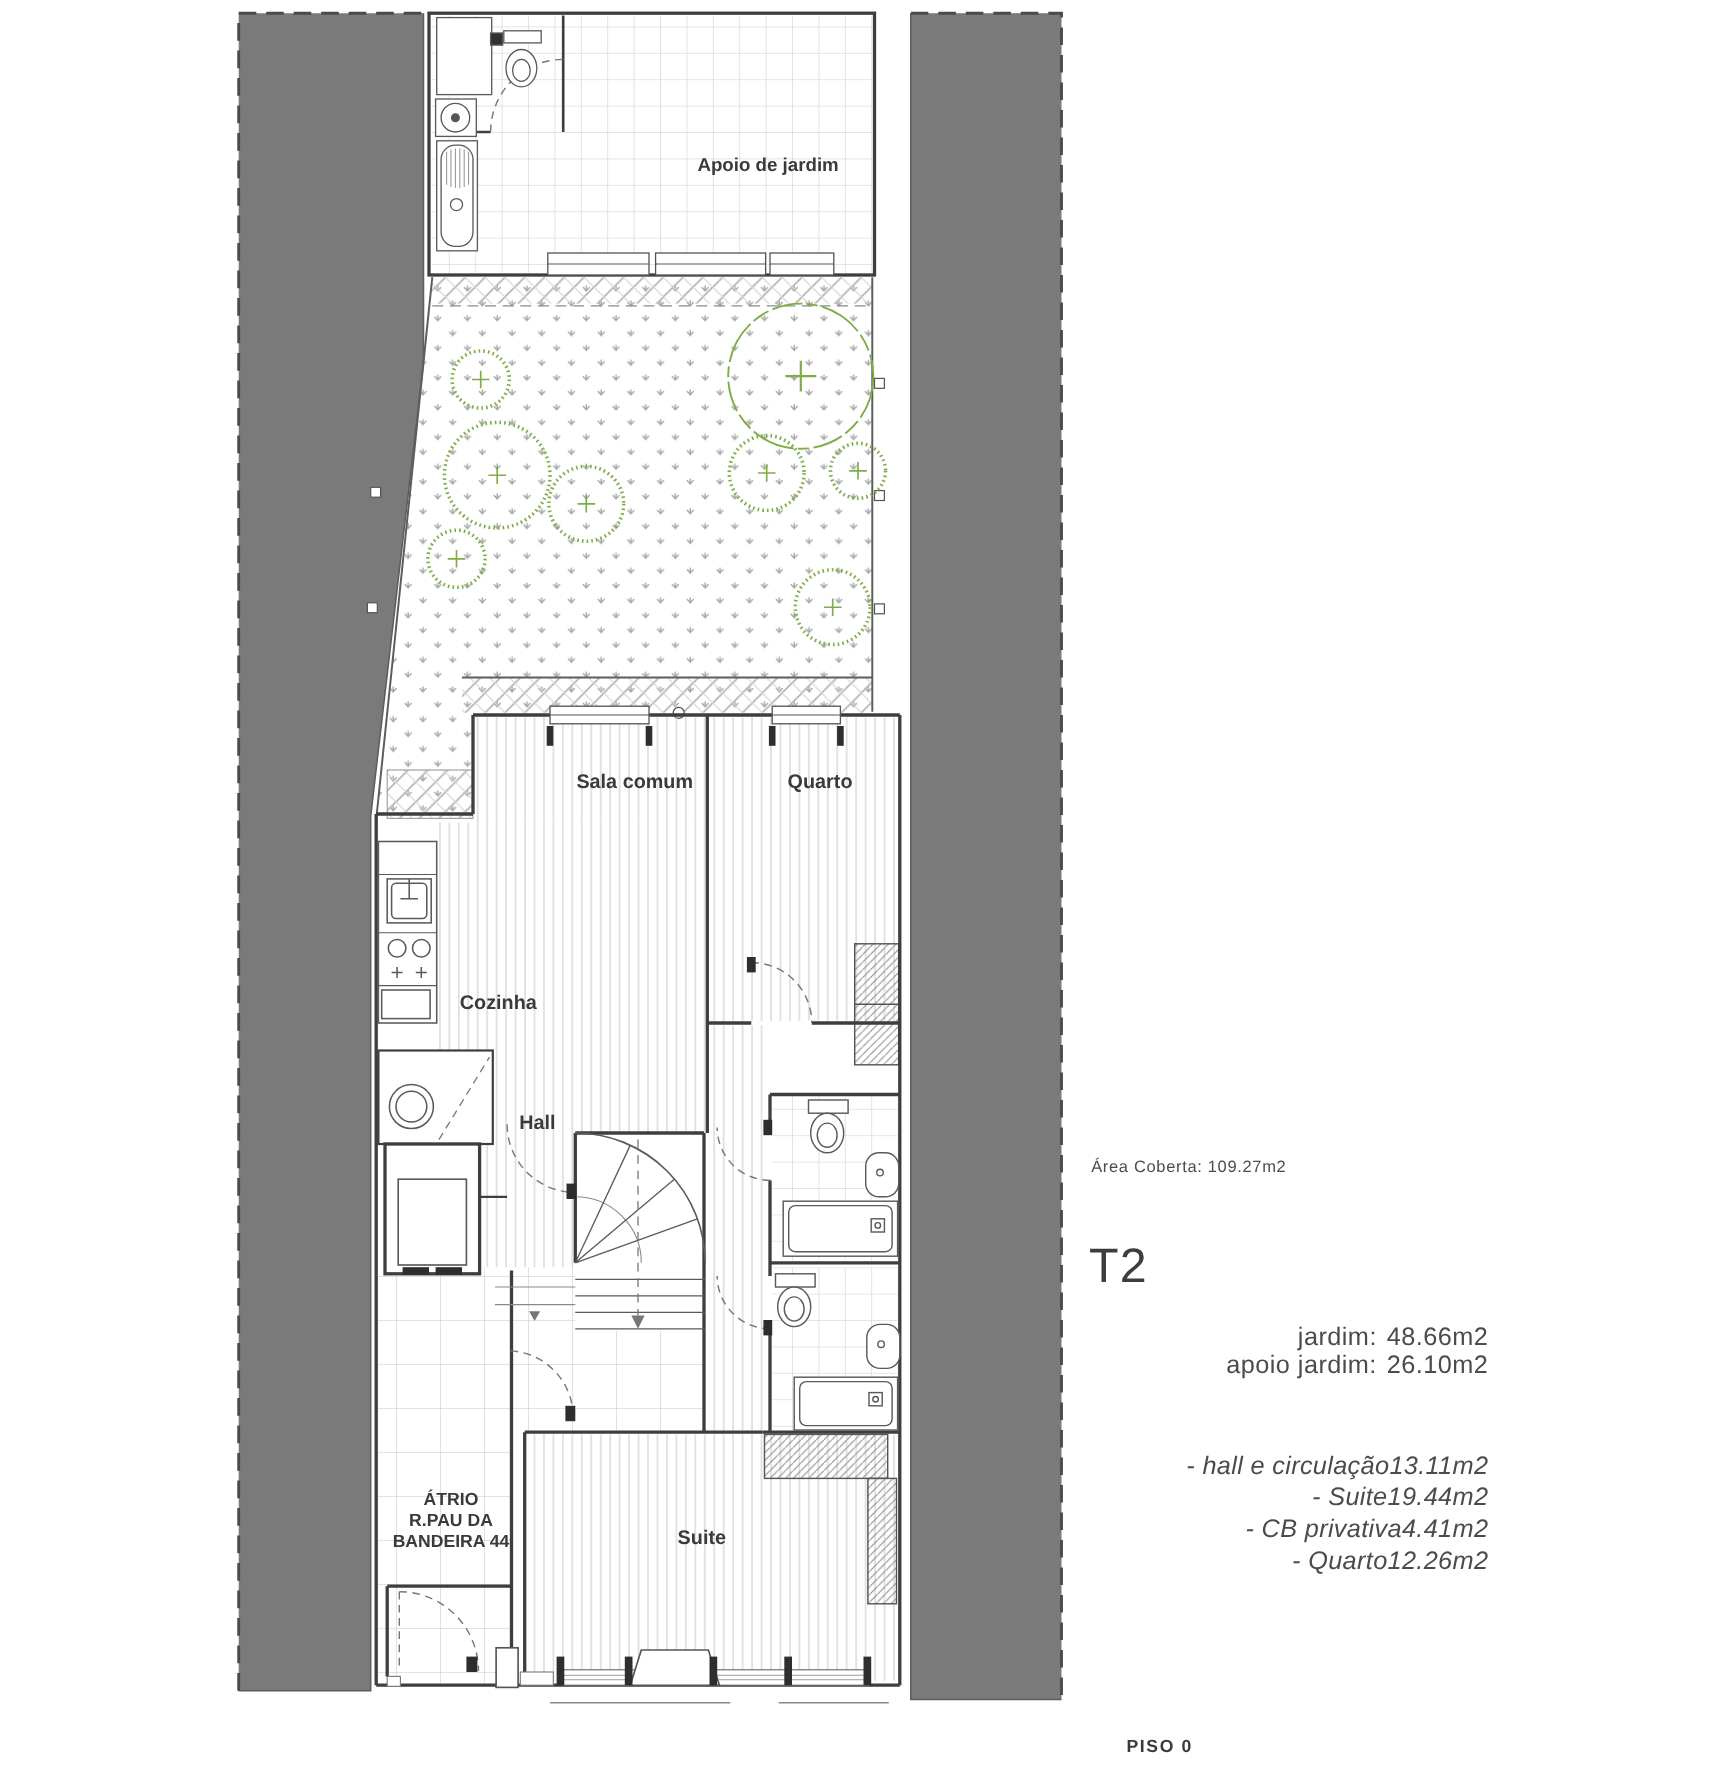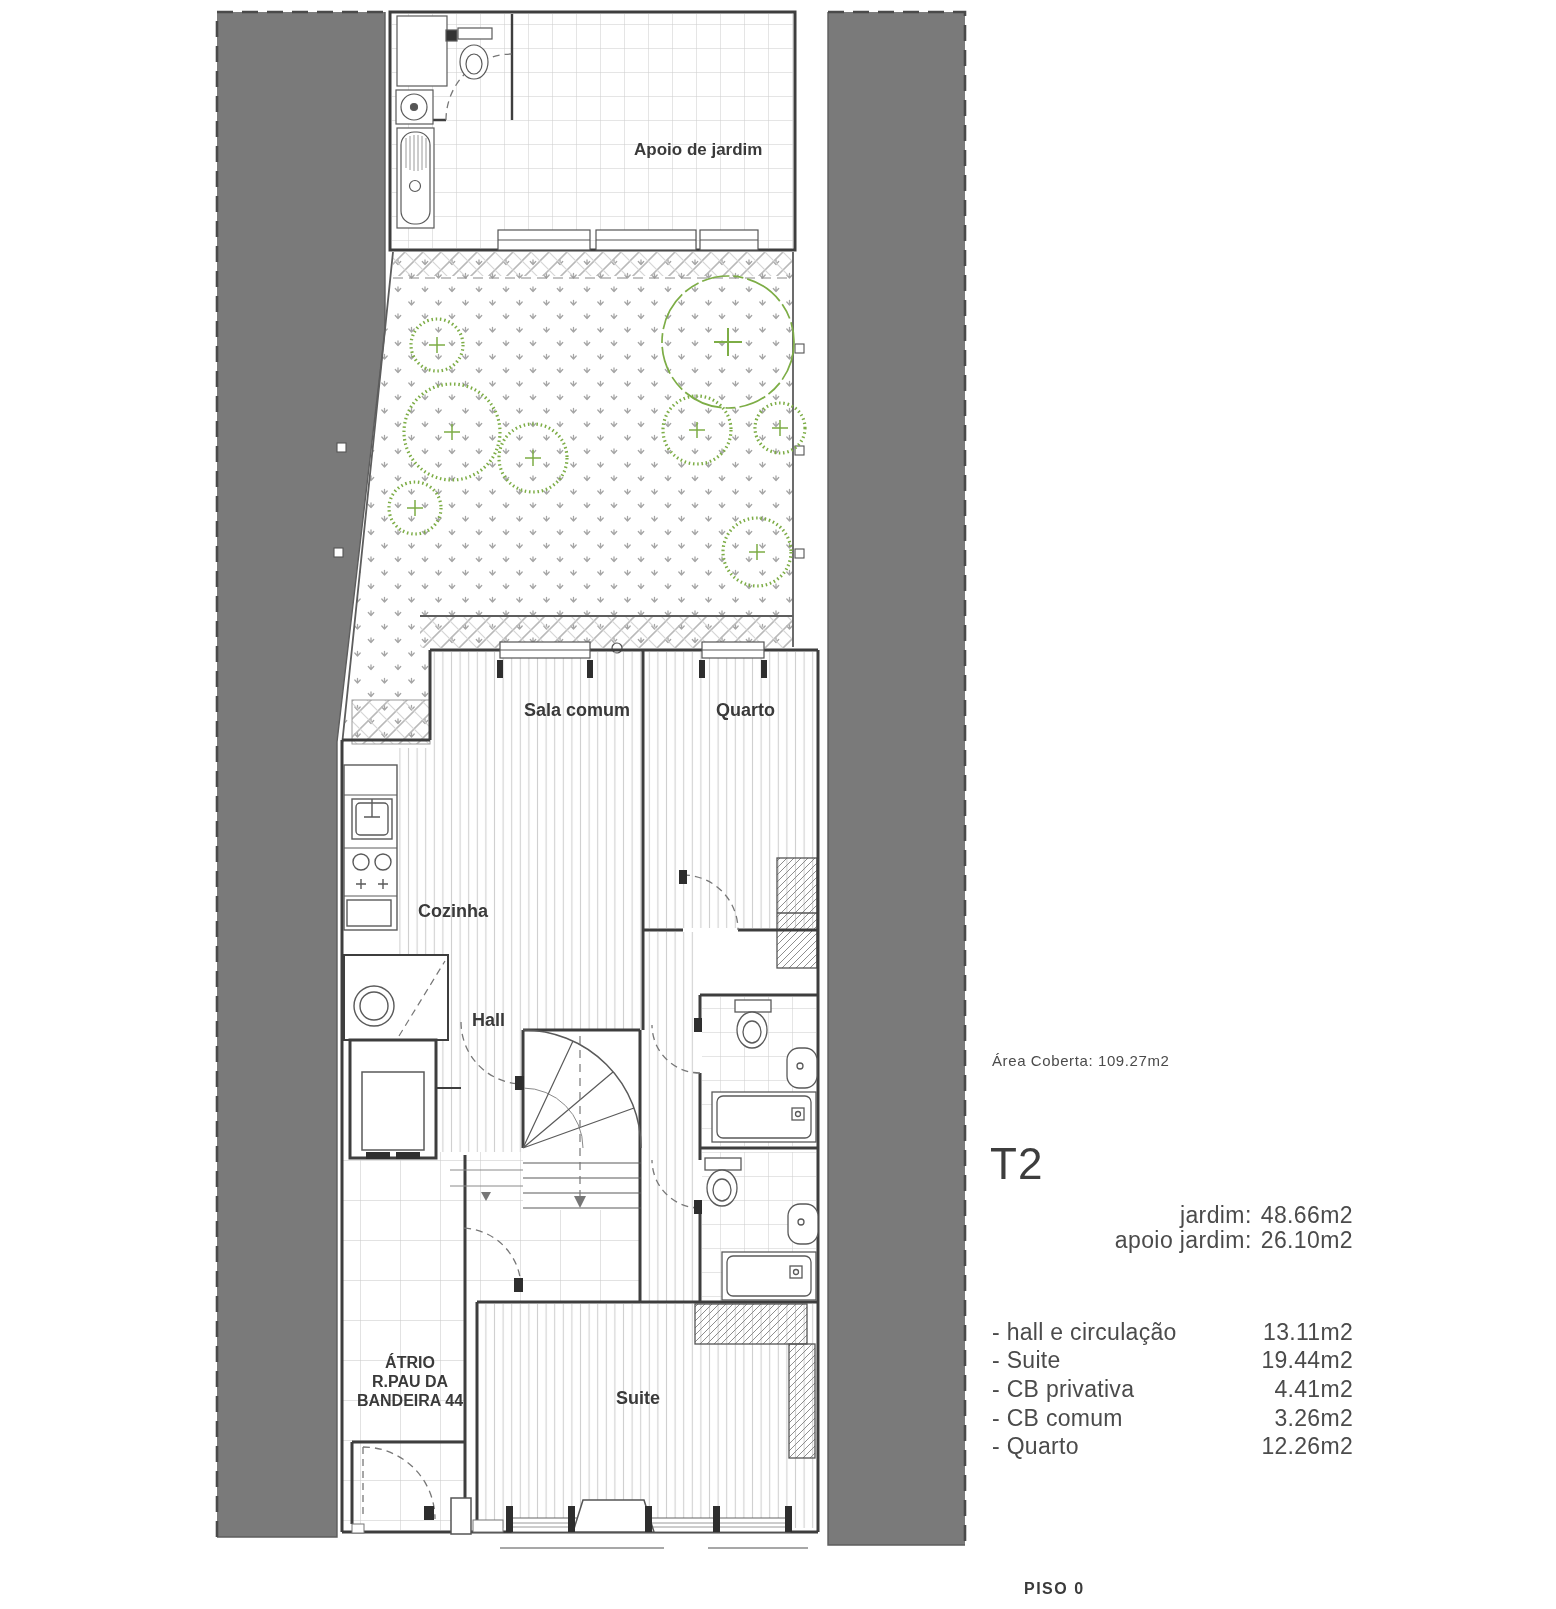--- a/index.html
+++ b/index.html
@@ -6,25 +6,25 @@
   .page{
     position:relative;
     width:1556px;height:1609px;
     background:#ffffff;
     font-family:"Liberation Sans", sans-serif;
     overflow:hidden;
   }
   .plan-svg{position:absolute;left:0;top:0;}
   .side-text{position:absolute;color:#4b4b4b;}
   .area-coberta{left:992px;top:1052px;font-size:15px;letter-spacing:.6px;}
-  .unit-type{left:990px;top:1126px;font-size:44px;color:#3d3d3d;letter-spacing:1px;margin-top:13px;}
+  .unit-type{left:990px;top:1126px;font-size:44px;color:#3d3d3d;letter-spacing:1px;}
   .private-block{left:992px;top:1203px;width:361px;text-align:right;font-size:23px;line-height:25px;letter-spacing:.4px;}
   .private-line .val{margin-left:9px;}
   .rooms-block{left:992px;top:1318px;width:361px;font-size:23px;letter-spacing:.3px;}
-  .room-row{display:flex;justify-content:space-between;height:28.6px;align-items:center;}
+  .room-row{display:flex;justify-content:flex-end;height:28.6px;align-items:center;font-style:italic;}
   .floor-label{left:1024px;top:1580px;font-size:16px;font-weight:700;color:#3a3a3a;letter-spacing:1.5px;}
   svg text.rlab{font-family:"Liberation Sans",sans-serif;font-weight:700;fill:#3a3a3a;}
 </style>
 </head>
 <body>
 
 <div class="page">
 
 <svg class="plan-svg" width="1556" height="1609" viewBox="0 0 1556 1609">
   <defs>
@@ -304,24 +304,20 @@
   </div>
   <div class="room-row">
     <span>- Suite</span>
         <span>19.44m2</span>
   </div>
   <div class="room-row">
     <span>- CB privativa</span>
         <span>4.41m2</span>
   </div>
   <div class="room-row">
-    <span>- CB comum</span>
-        <span>3.26m2</span>
-  </div>
-  <div class="room-row">
     <span>- Quarto</span>
         <span>12.26m2</span>
   </div>
 </div>
 
 <div class="side-text floor-label">PISO 0</div>
 
 </div>
 
 </body></html>

